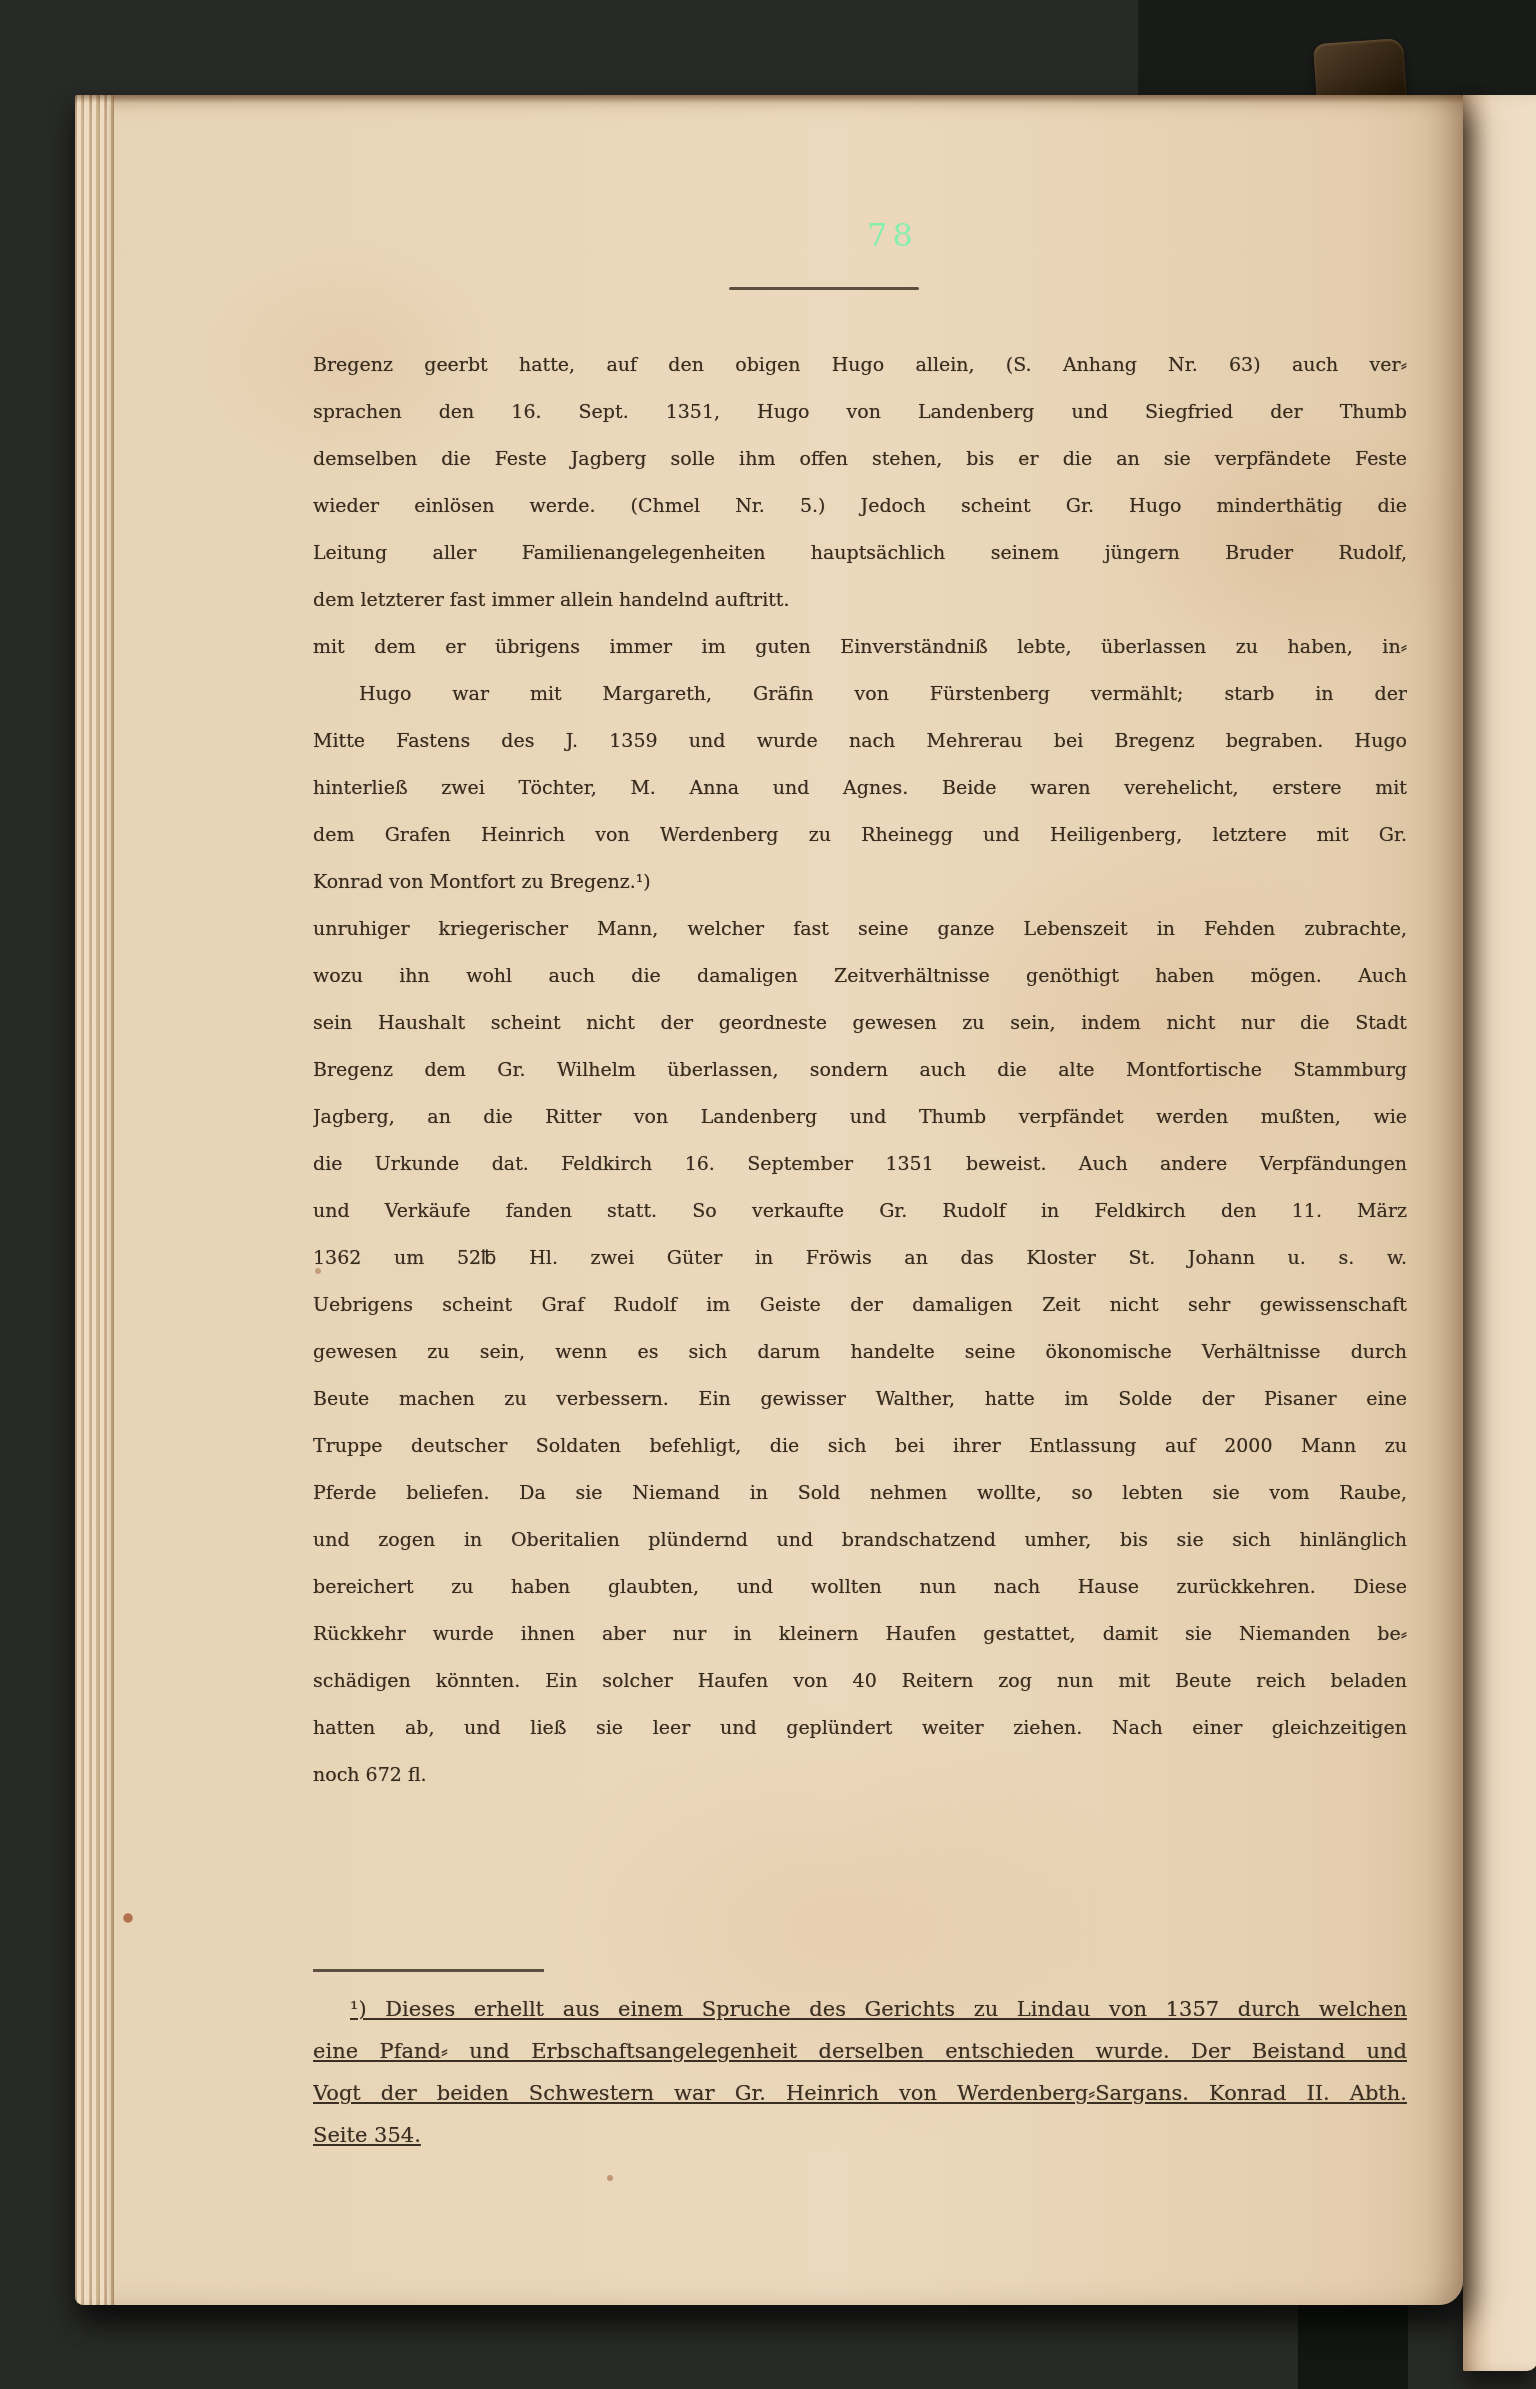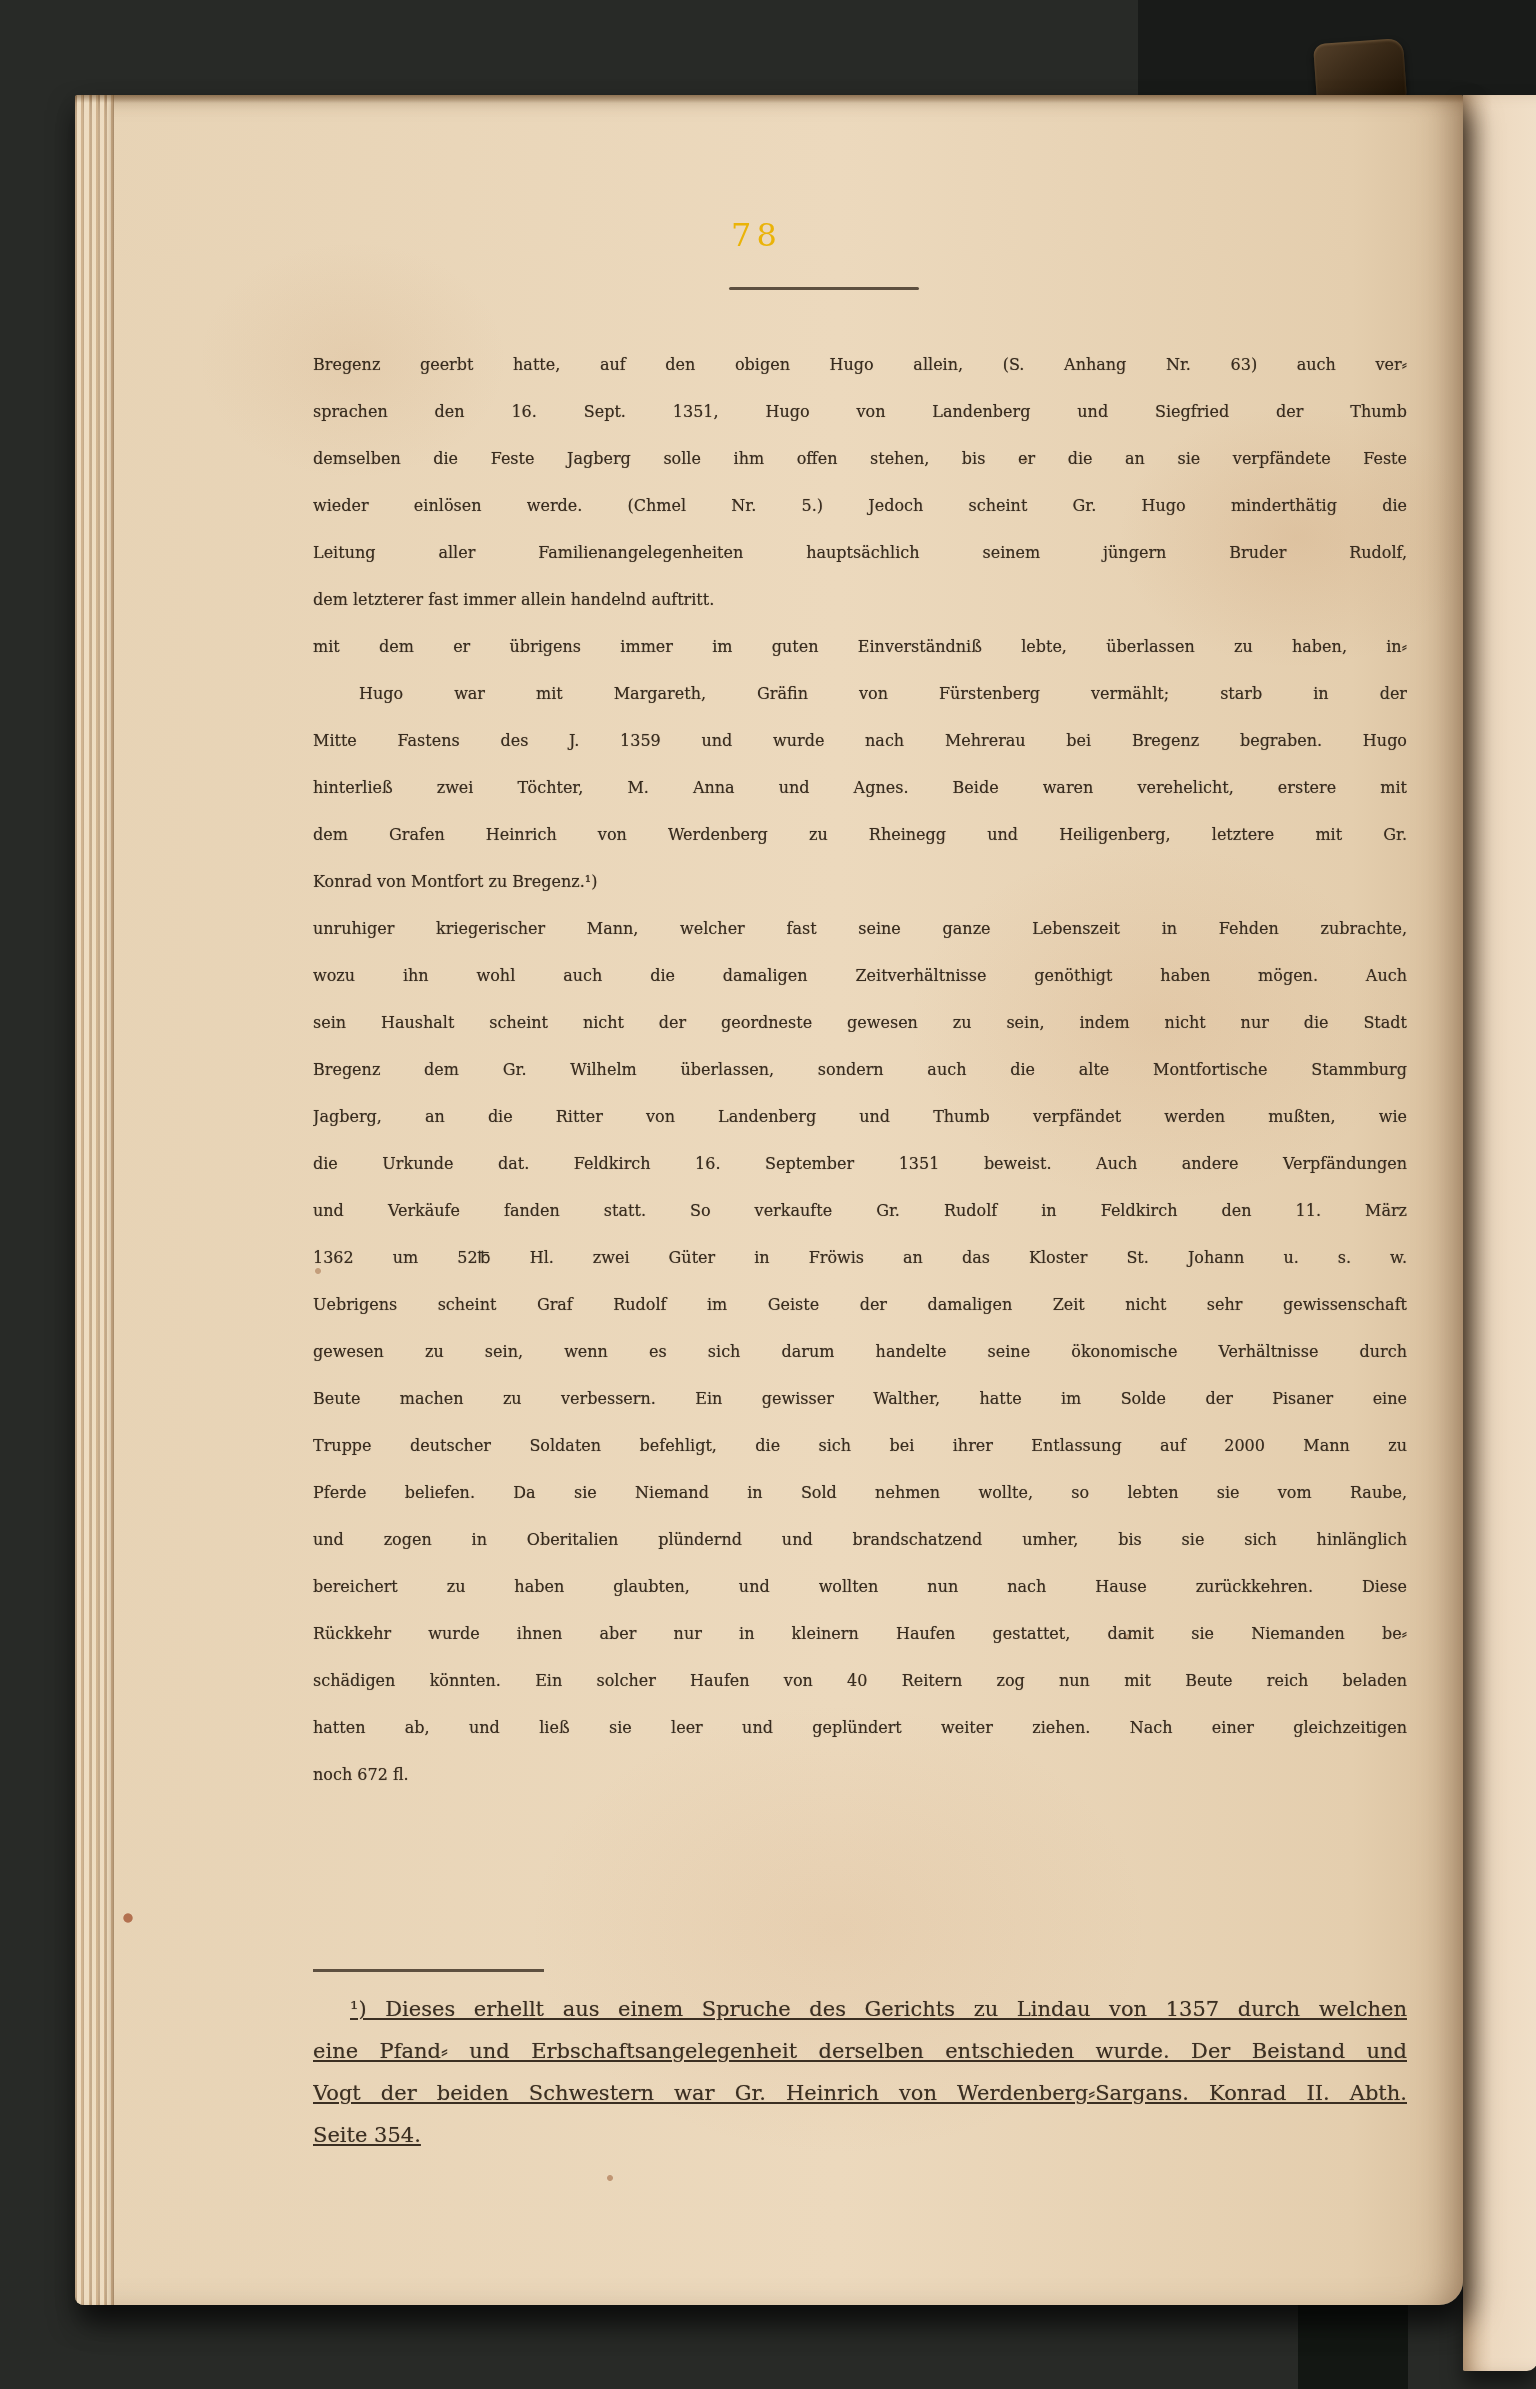--- a/index.html
+++ b/index.html
@@ -71,29 +71,29 @@
   .page-right{
     position:absolute;left:1463px;top:95px;width:74px;height:2276px;
     background:linear-gradient(to right,#d5bb9b 0%, #edd9c0 40%, #f0dfc8 100%);
     border-radius:0 0 10.2px 1.7px;
     box-shadow:0 13.6px 20.4px rgba(0,0,0,.5), inset 13.6px 0 18.7px -10.2px rgba(110,75,45,.6);
   }
 
   
   .pagenum{
     position:absolute;left:731px;top:216px;width:187px;
-    text-align:left;font-size:32px;letter-spacing:5.1px;color:#eab308;
+    text-align:right;font-size:32px;letter-spacing:5.1px;color:#86efac;
   }
   .pagenum-rule{
     position:absolute;left:729px;top:287px;width:190px;height:2.5px;
     background:#3a2d20;opacity:.8;border-radius:1.7px;
   }
   .body-text{
     position:absolute;left:313px;top:341px;width:1094px;color:#382c1f;
-    font-size:16px;text-shadow:0 0 0.8px rgba(56,44,31,.55);
+    font-size:19px;text-shadow:0 0 0.8px rgba(56,44,31,.55);
   }
   .line{
     height:47px;line-height:47px;overflow:hidden;
     text-align:justify;text-align-last:justify;
   }
   .line.start{padding-left:46px;}
   .line.end{text-align-last:left;}
   .fn-rule{
     position:absolute;left:313px;top:1969px;width:231px;height:2.5px;
     background:#3a2d20;opacity:.8;

